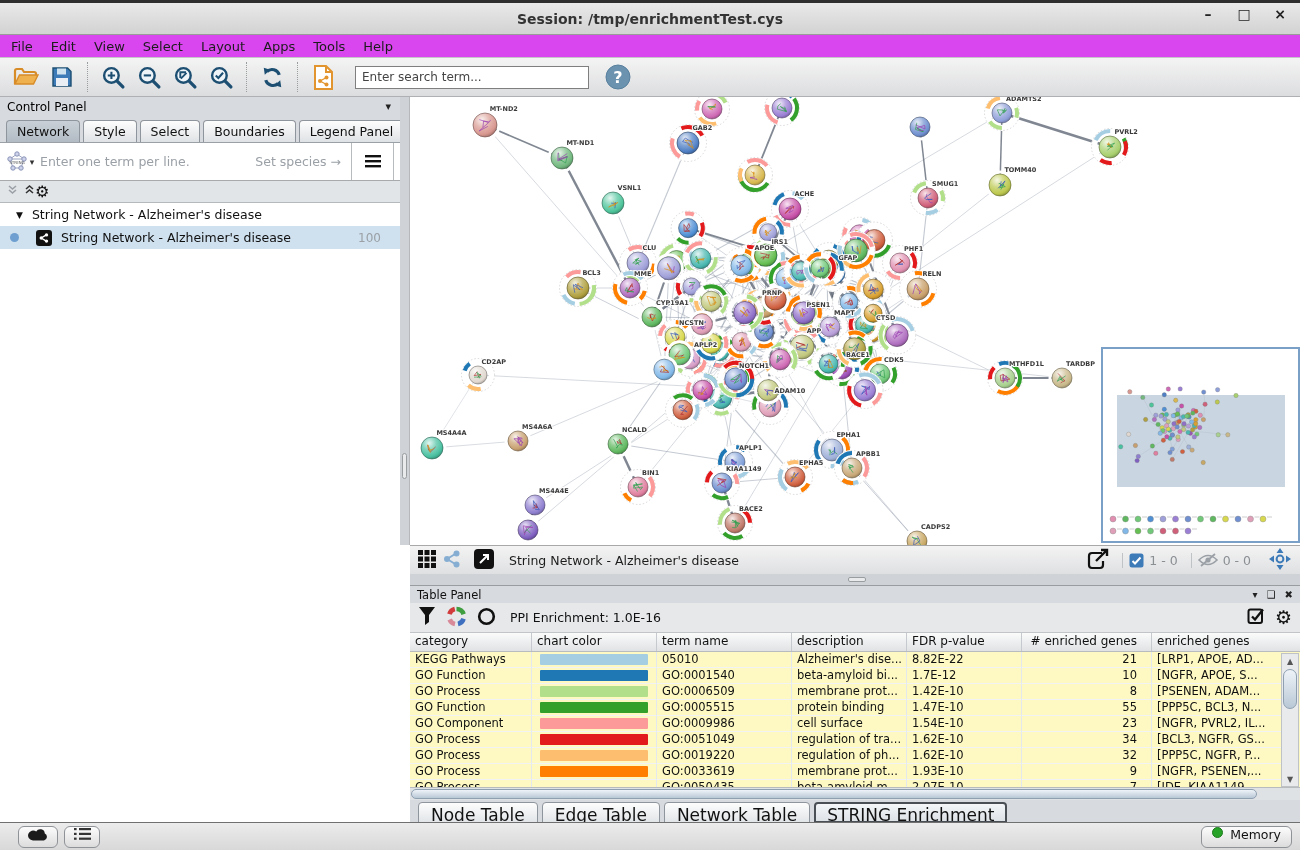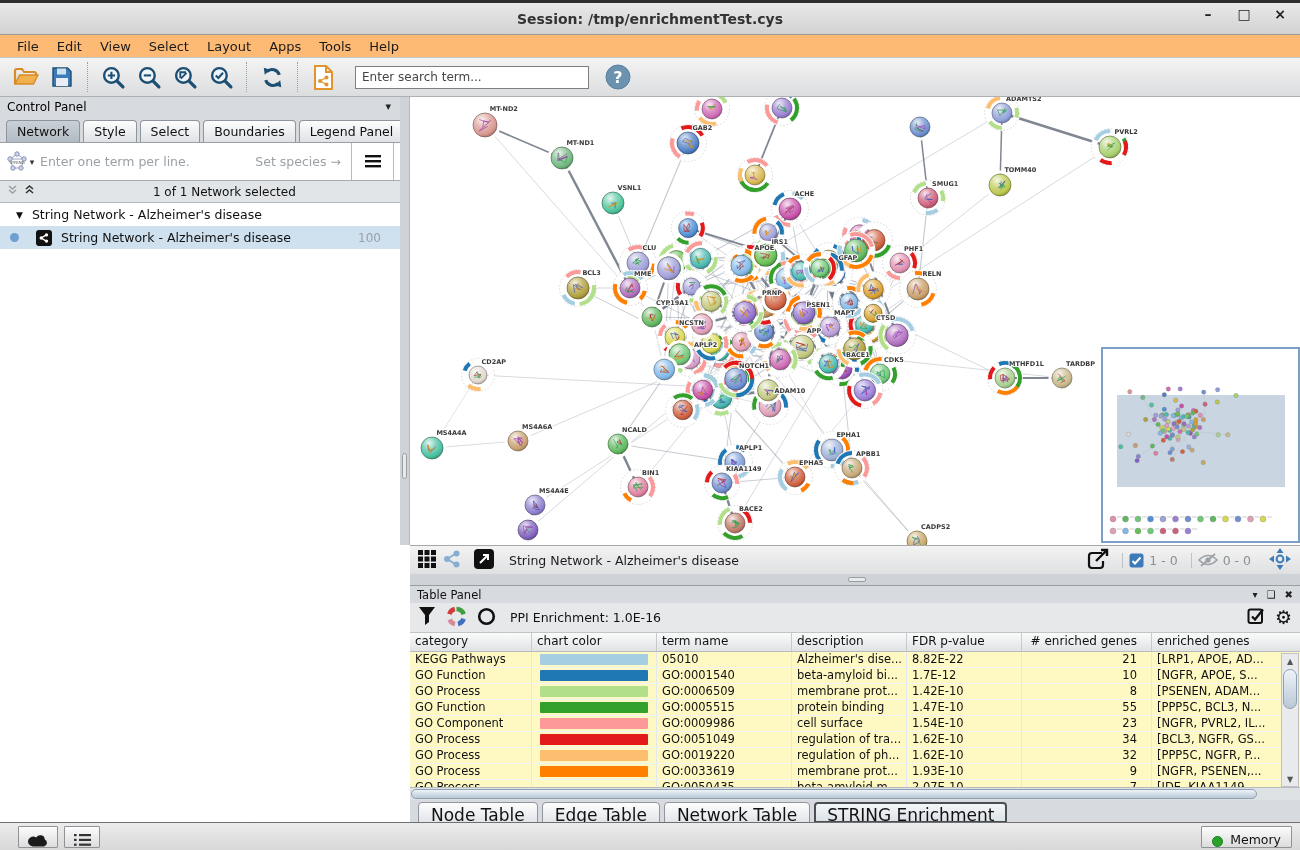--- a/index.html
+++ b/index.html
@@ -4,21 +4,21 @@
 <style>
 *{margin:0;padding:0;box-sizing:border-box}
 html,body{background:#8a8d90}
 body{font-family:"DejaVu Sans","Liberation Sans",sans-serif}
 .app{position:relative;width:1300px;height:850px;background:#cfd3d8;overflow:hidden;font-size:12px;color:#111}
 
 .titlebar{position:absolute;left:0;top:0;width:100%;height:35px;background:linear-gradient(#2e2e2e 0,#2e2e2e 3px,#e9e9e9 3px,#d2d2d2 100%);border-bottom:1px solid #9a9a9a;text-align:center}
 .titlebar .title{display:inline-block;line-height:38px;font-weight:bold;font-size:14px;color:#333}
 .wctrls{position:absolute;right:12px;top:6px;display:flex;gap:20px}
 .wbtn{width:16px;text-align:center;font-size:14px;font-weight:bold;color:#222}
-.menubar{position:absolute;left:0;top:35px;width:100%;height:23px;background:#fdba74;border-bottom:1px solid #c4c6c8;display:flex;align-items:center;padding-left:8px}
+.menubar{position:absolute;left:0;top:35px;width:100%;height:23px;background:#d946ef;border-bottom:1px solid #c4c6c8;display:flex;align-items:center;padding-left:2px}
 .menu-item{padding:2px 9px;font-size:13px;color:#1c1c1c}
 .toolbar{position:absolute;left:0;top:58px;width:100%;height:39px;background:linear-gradient(#f4f4f4,#dcdddf);border-bottom:1px solid #aeb0b3;display:flex;align-items:center;padding-left:8px}
 .tbtn{width:36px;height:32px;display:flex;align-items:center;justify-content:center}
 .tsep{width:0;height:30px;border-left:1px dotted #9a9da0;margin:0 7px}
 .search-input{width:234px;height:23px;border:1px solid #7f7f7f;background:#fff;padding:0 6px;font-size:12px;font-family:inherit;margin-left:14px;color:#701a75}
 .search-input::placeholder{color:#444}
 .helpbtn{margin-left:16px;width:26px;height:26px}
 
 .control-panel{position:absolute;left:0;top:97px;width:436px;bottom:28px;background:#d7dade;border-right:1px solid #a5a8ab}
 .cp-header{height:20px;display:flex;align-items:center;padding:0 7px;font-size:12px;color:#000}
@@ -70,21 +70,21 @@
 .tp-vscroll{position:absolute;right:1px;top:67px;width:18px;height:134px;background:#e8eaec;border:1px solid #c0c3c6}
 .varrow{height:14px;display:flex;align-items:center;justify-content:center;font-size:8px;color:#555}
 .vthumb{position:absolute;left:1px;top:15px;width:14px;height:40px;border:1px solid #8fa0b0;border-radius:8px;background:linear-gradient(#eef3f8,#b9c8d6)}
 .tp-hscroll{height:13px;background:#dfe2e5;border-top:1px solid #b8bbbe;position:relative}
 .hthumb{position:absolute;left:1px;top:1px;height:10px;width:846px;border:1px solid #8fa0b0;border-radius:5px;background:linear-gradient(#eef3f8,#b9c8d6)}
 .tp-tabs{display:flex;gap:4px;padding:2px 4px 0 8px;height:23px}
 .btab{border:1px solid #8f959c;border-radius:4px 4px 0 0;background:linear-gradient(#fdfdfd,#e2e5e8);padding:2px 12px;font-size:17px;white-space:nowrap}
 .btab.active{border:2px solid #4a4f55;padding:1px 11px;background:linear-gradient(#f4f6f8,#dde2e7)}
 
 .statusbar{position:absolute;left:0;bottom:0;width:100%;height:28px;background:linear-gradient(#ececec,#d8d8d8);border-top:1px solid #707070}
-.sbtn{position:absolute;top:3px;height:22px;border:1px solid #8f9398;border-radius:1px;background:linear-gradient(#fcfcfc,#dcdcdc);display:flex;align-items:flex-end;justify-content:center}
+.sbtn{position:absolute;top:3px;height:22px;border:1px solid #8f9398;border-radius:6px;background:linear-gradient(#fcfcfc,#dcdcdc);display:flex;align-items:flex-start;justify-content:center}
 .memory-btn{right:8px;padding:0 10px;gap:7px;font-size:12.5px;color:#111}
 .memdot{width:11px;height:11px;border-radius:50%;background:#27a327;border:1px solid #1c7a1c}
 text{font-family:"DejaVu Sans","Liberation Sans",sans-serif}
 </style>
 </head>
 <body>
 
 <div class="app">
 
   <div class="titlebar">
@@ -222,21 +222,20 @@
           </svg>
         </span>
     </div>
     <div class="cp-status">
       <span><svg width="11" height="12" viewBox="0 0 11 12">
             <path d="M2 2 L5.5 5 L9 2 M2 6 L5.5 9 L9 6" fill="none" stroke="#9aa0a6" stroke-width="1.6"></path>
           </svg></span>
       <span style="margin-left:6px"><svg width="11" height="12" viewBox="0 0 11 12">
             <path d="M2 5 L5.5 2 L9 5 M2 9 L5.5 6 L9 9" fill="none" stroke="#333" stroke-width="1.6"></path>
           </svg></span>
-      <span class="lbl">1 of 1 Network selected</span>
       <span style="font-size:16px">⚙</span>
     </div>
     <div class="tree" id="tree">
         <div class="tree-row">
           <span class="tri">▼</span>
           <span class="tree-label">String Network - Alzheimer's disease</span>
           <span class="tnum a"></span>
           <span class="tnum b">1</span>
         </div>
         <div class="tree-row selected">

